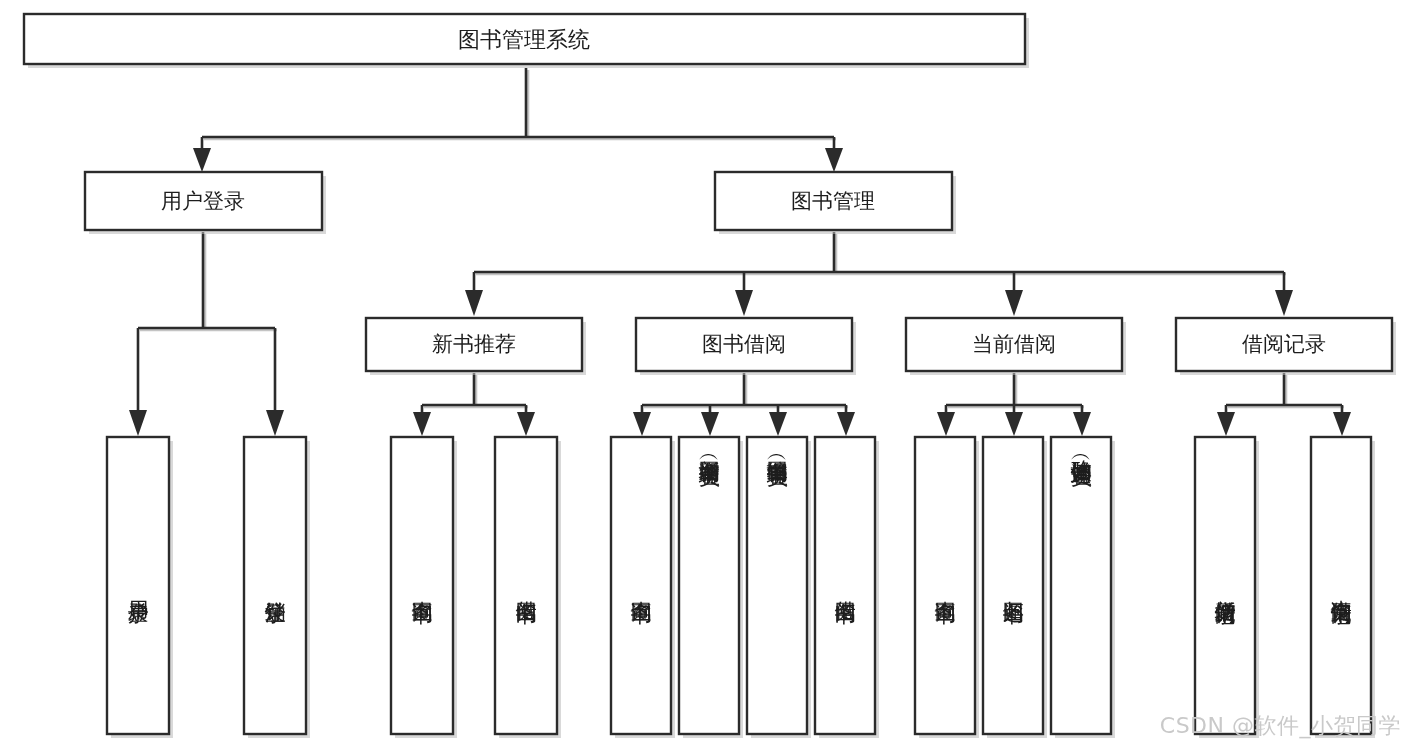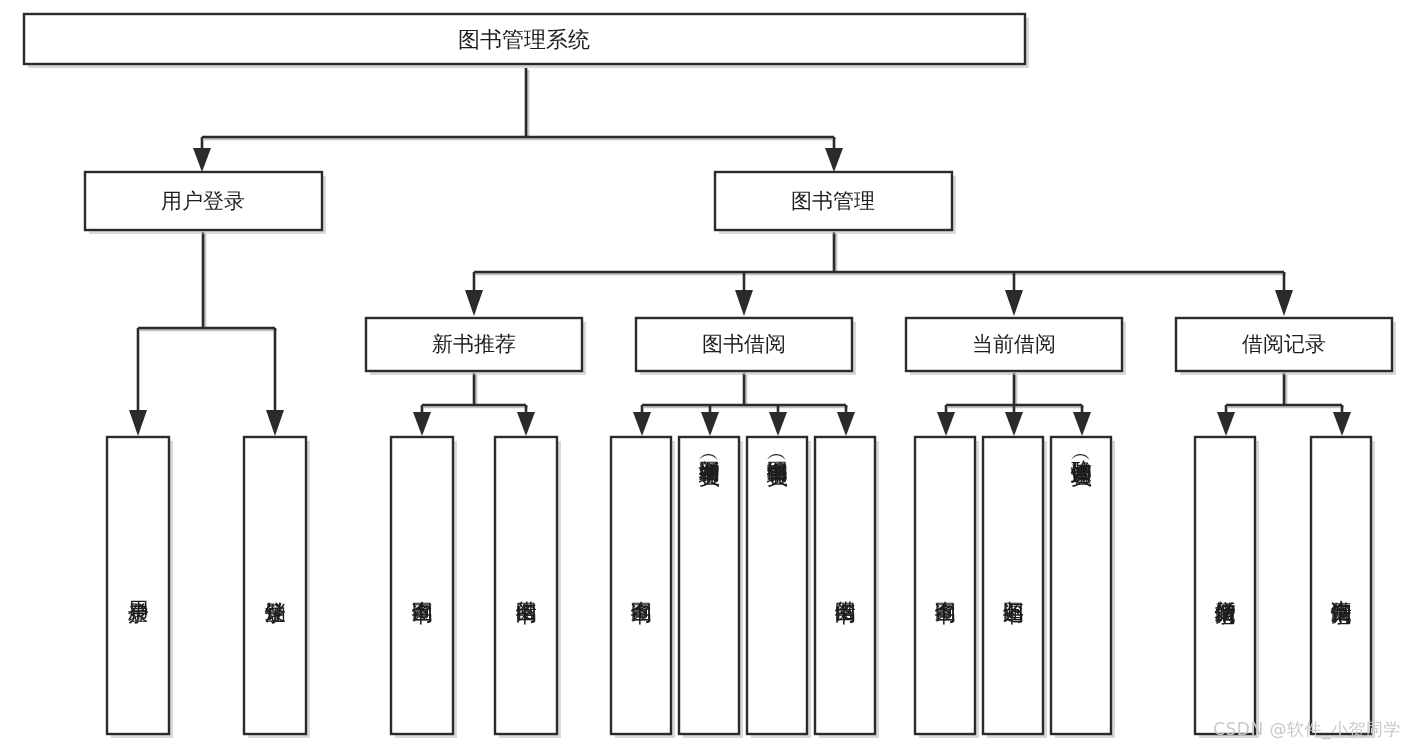--- a/index.html
+++ b/index.html
@@ -76,21 +76,21 @@
     color: #1d1d1d;
     letter-spacing: 1px;
     white-space: nowrap;
     text-align: center;
   }
   #watermark {
     position: absolute;
     right: 8px;
     bottom: 6px;
     font-family: "DejaVu Sans", "Liberation Sans", sans-serif;
-    font-size: 17px;
+    font-size: 22px;
     color: #c9c9c9;
     letter-spacing: 0.5px;
     user-select: none;
   }
 </style>
 </head>
 <body>
 
 <div id="diagram-root">
 

